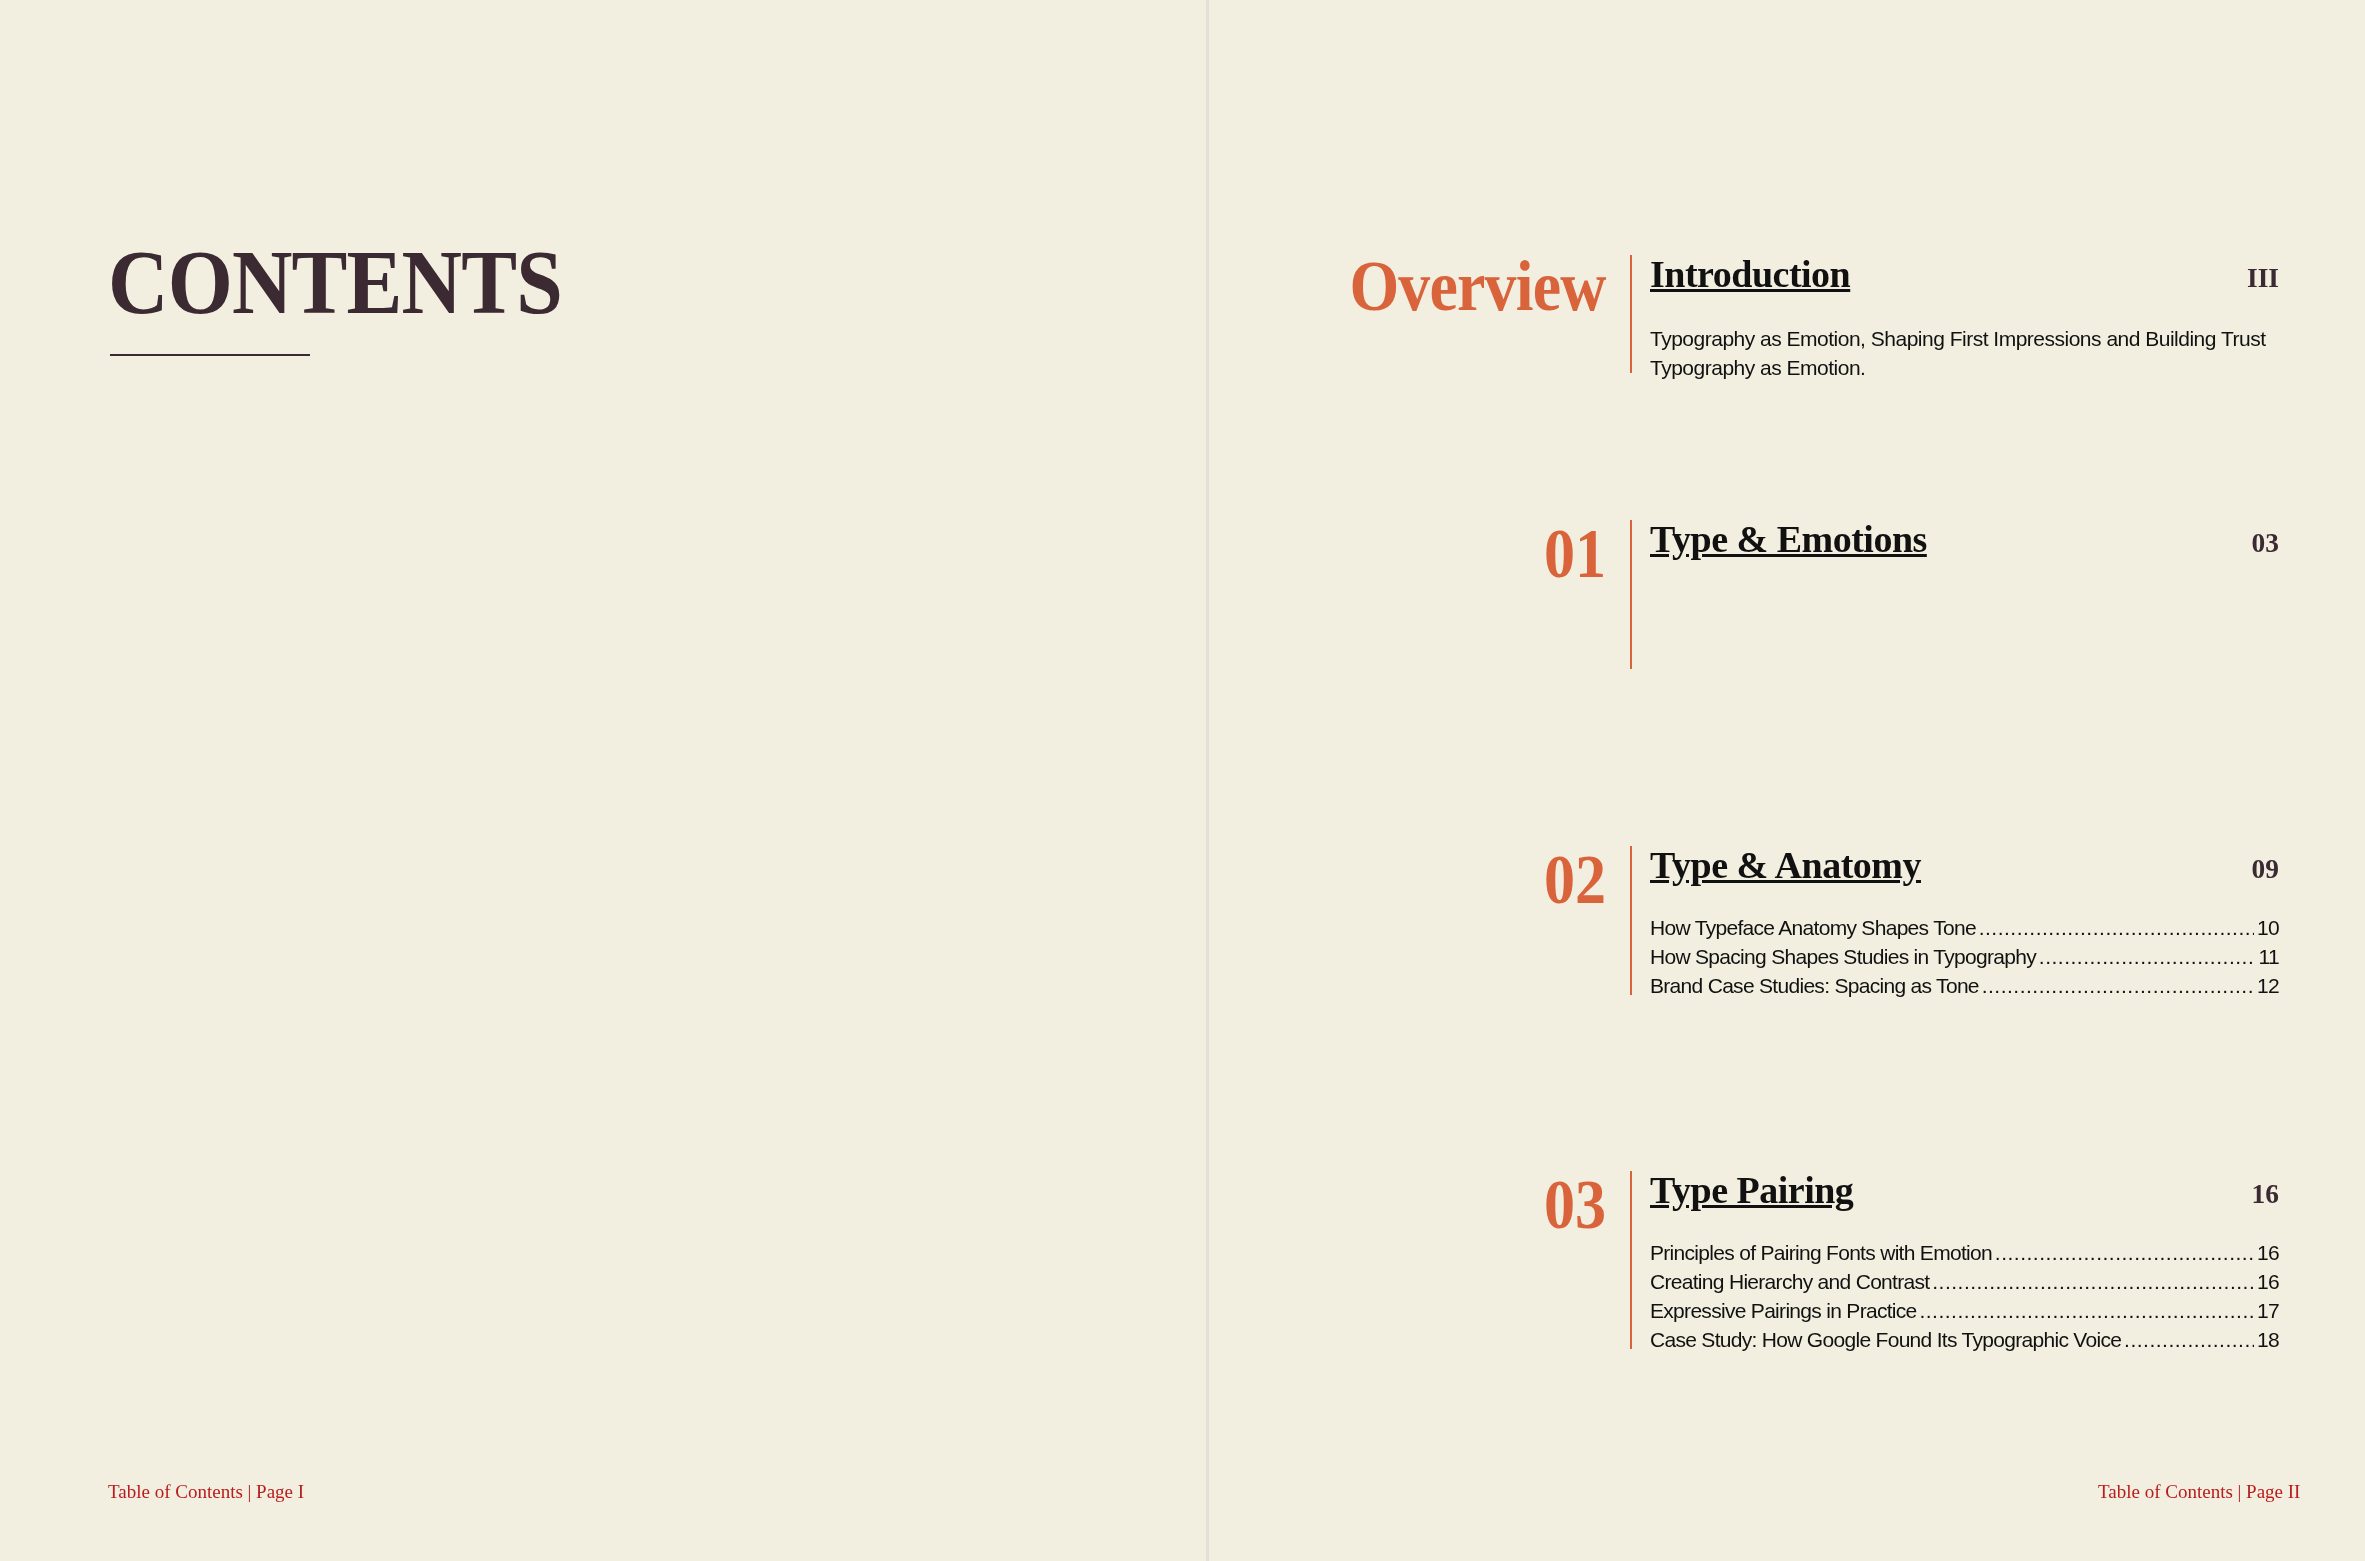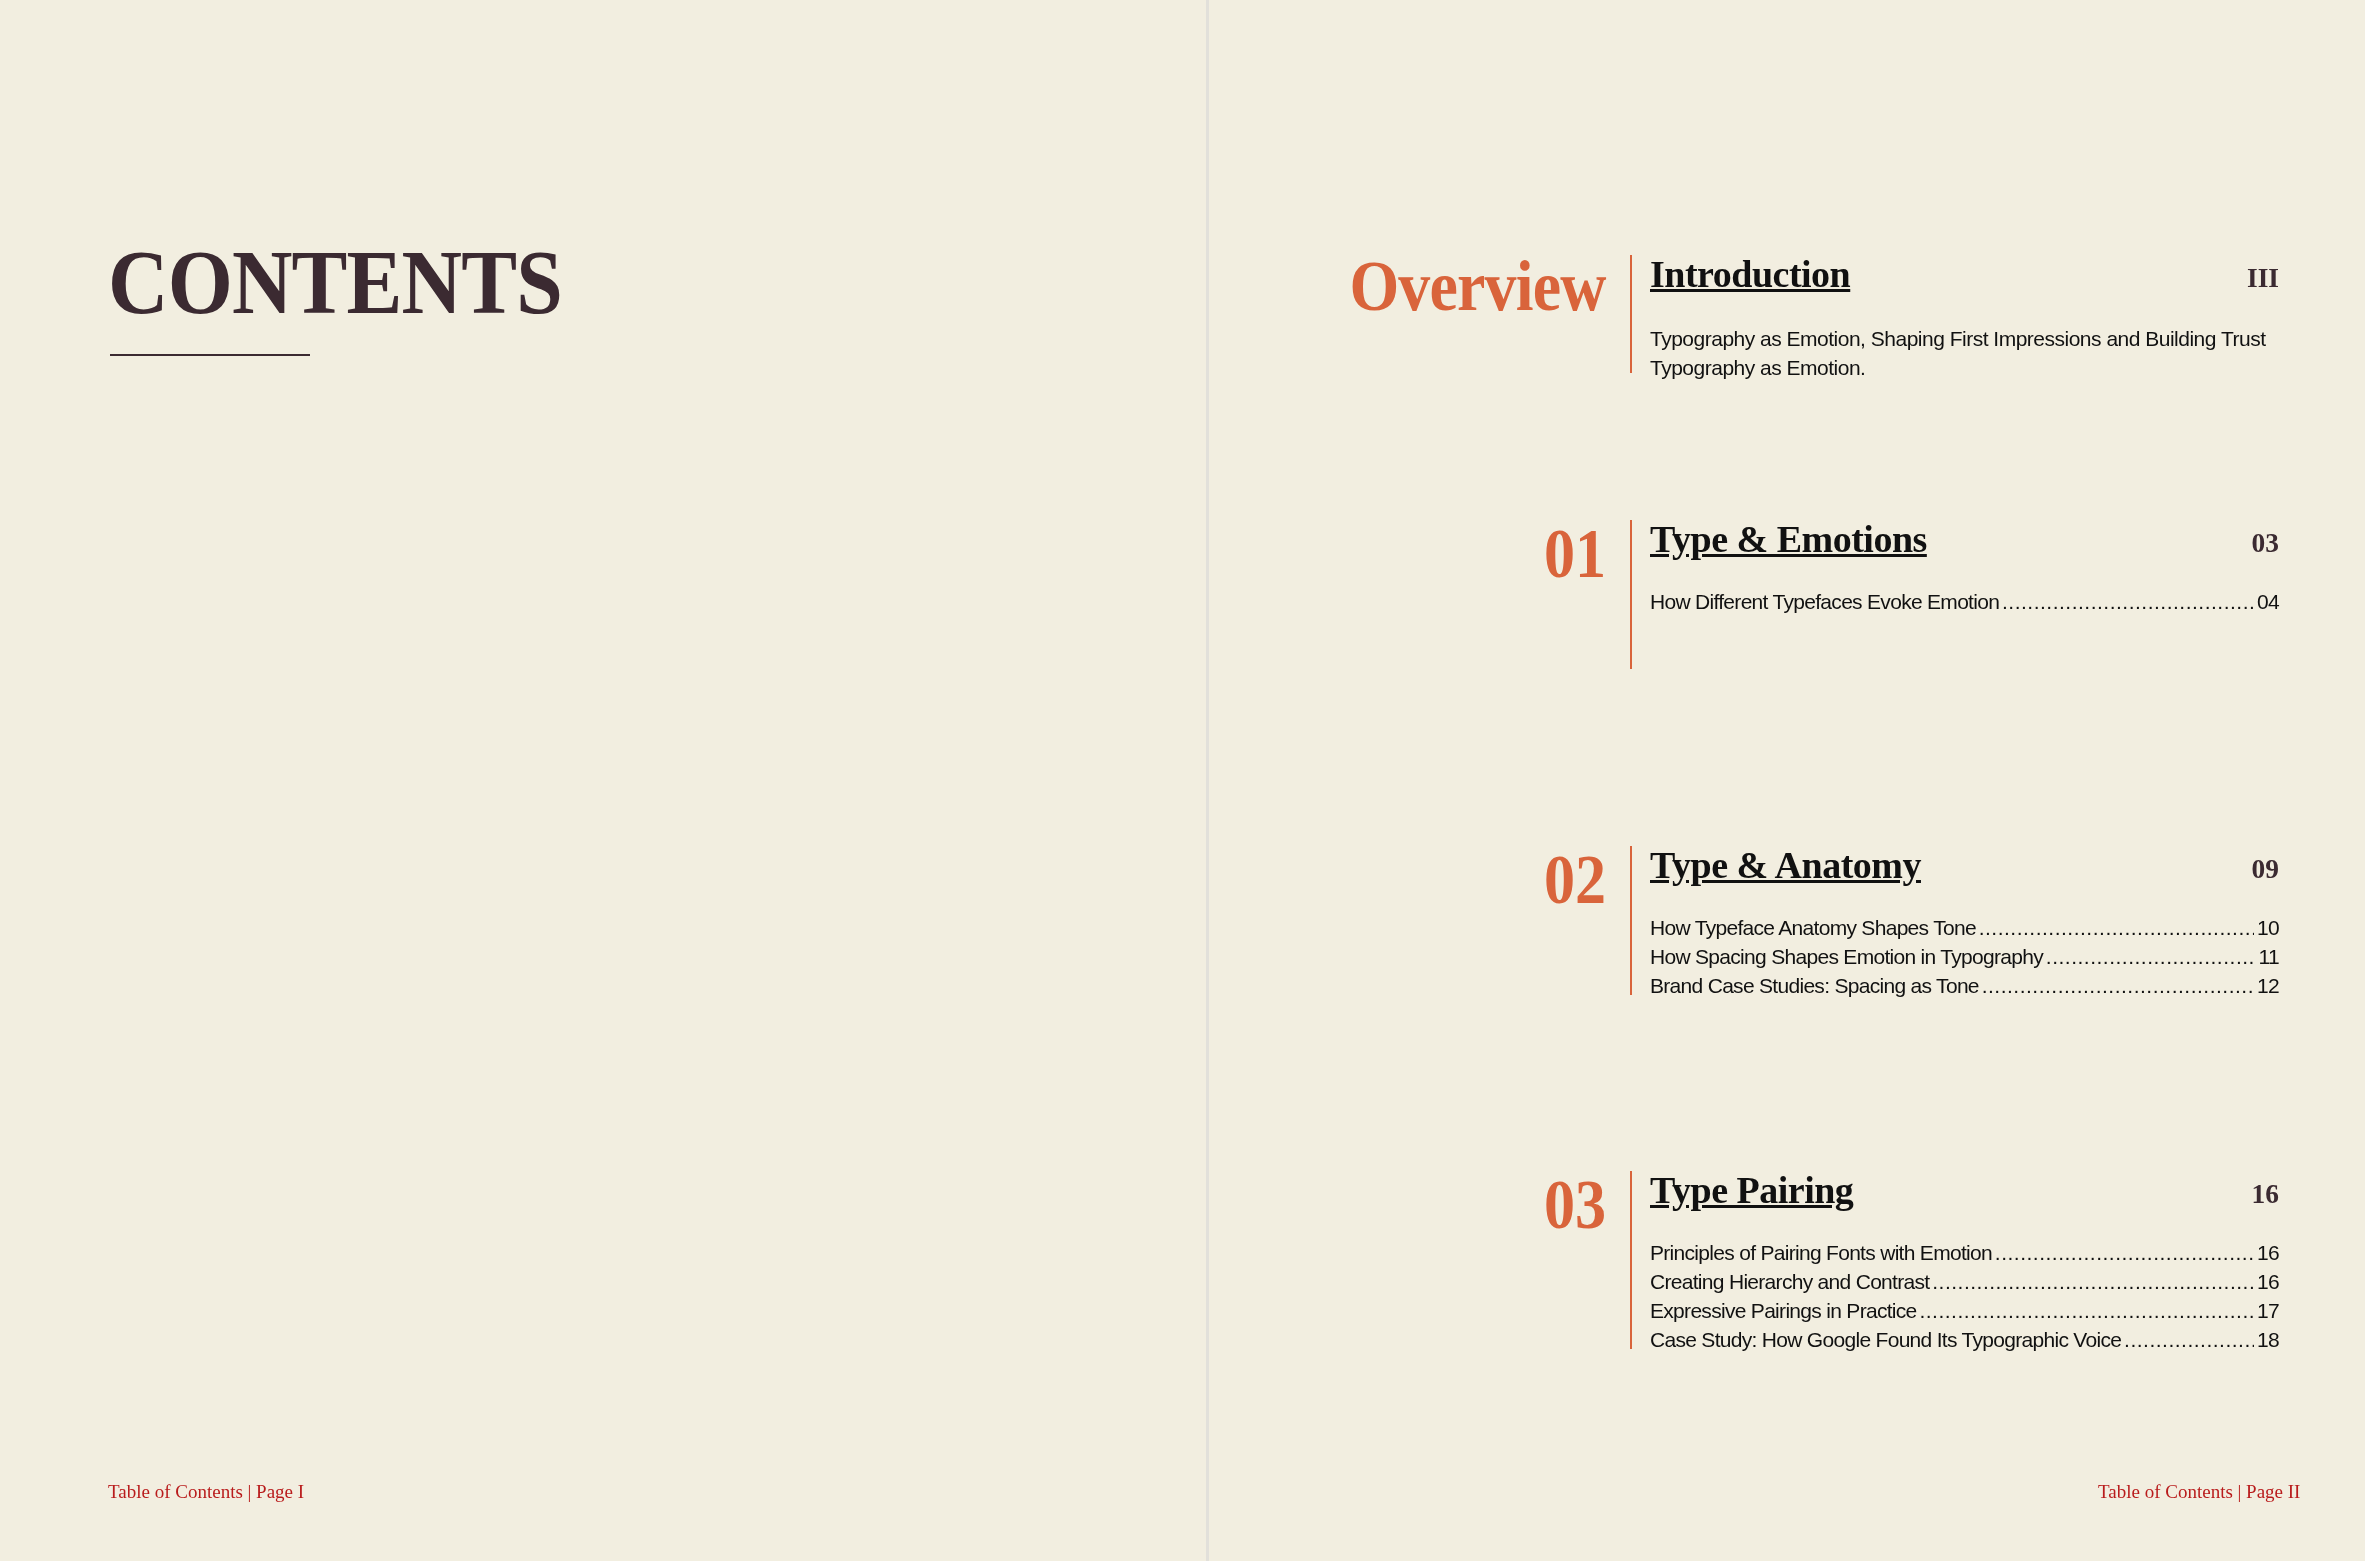--- a/index.html
+++ b/index.html
@@ -54,45 +54,40 @@
 
   <div class="section" style="top:520px;">
     <div class="sec-num" style="top:0; font-size:69px;">01</div>
     <div class="sec-line" style="top:0; height:149px;"></div>
     <div class="sec-body" style="top:0;">
       <div class="sec-head">
         <span class="h">Type &amp; Emotions</span>
         <span class="pg">03</span>
       </div>
       <div class="items">
-        <div class="item">
-            <span class="t">How Different Typefaces Evoke Emotion</span>
-            <span class="dots"></span>
-            <span class="n">04</span>
-          </div>
       </div>
     </div>
   </div>
 
   <div class="section" style="top:846px;">
     <div class="sec-num" style="top:0; font-size:69px;">02</div>
     <div class="sec-line" style="top:0; height:149px;"></div>
     <div class="sec-body" style="top:0;">
       <div class="sec-head">
         <span class="h">Type &amp; Anatomy</span>
         <span class="pg">09</span>
       </div>
       <div class="items">
         <div class="item">
             <span class="t">How Typeface Anatomy Shapes Tone</span>
             <span class="dots"></span>
             <span class="n">10</span>
           </div>
         <div class="item">
-            <span class="t">How Spacing Shapes Emotion in Typography</span>
+            <span class="t">How Spacing Shapes Studies in Typography</span>
             <span class="dots"></span>
             <span class="n">11</span>
           </div>
         <div class="item">
             <span class="t">Brand Case Studies: Spacing as Tone</span>
             <span class="dots"></span>
             <span class="n">12</span>
           </div>
       </div>
     </div>

